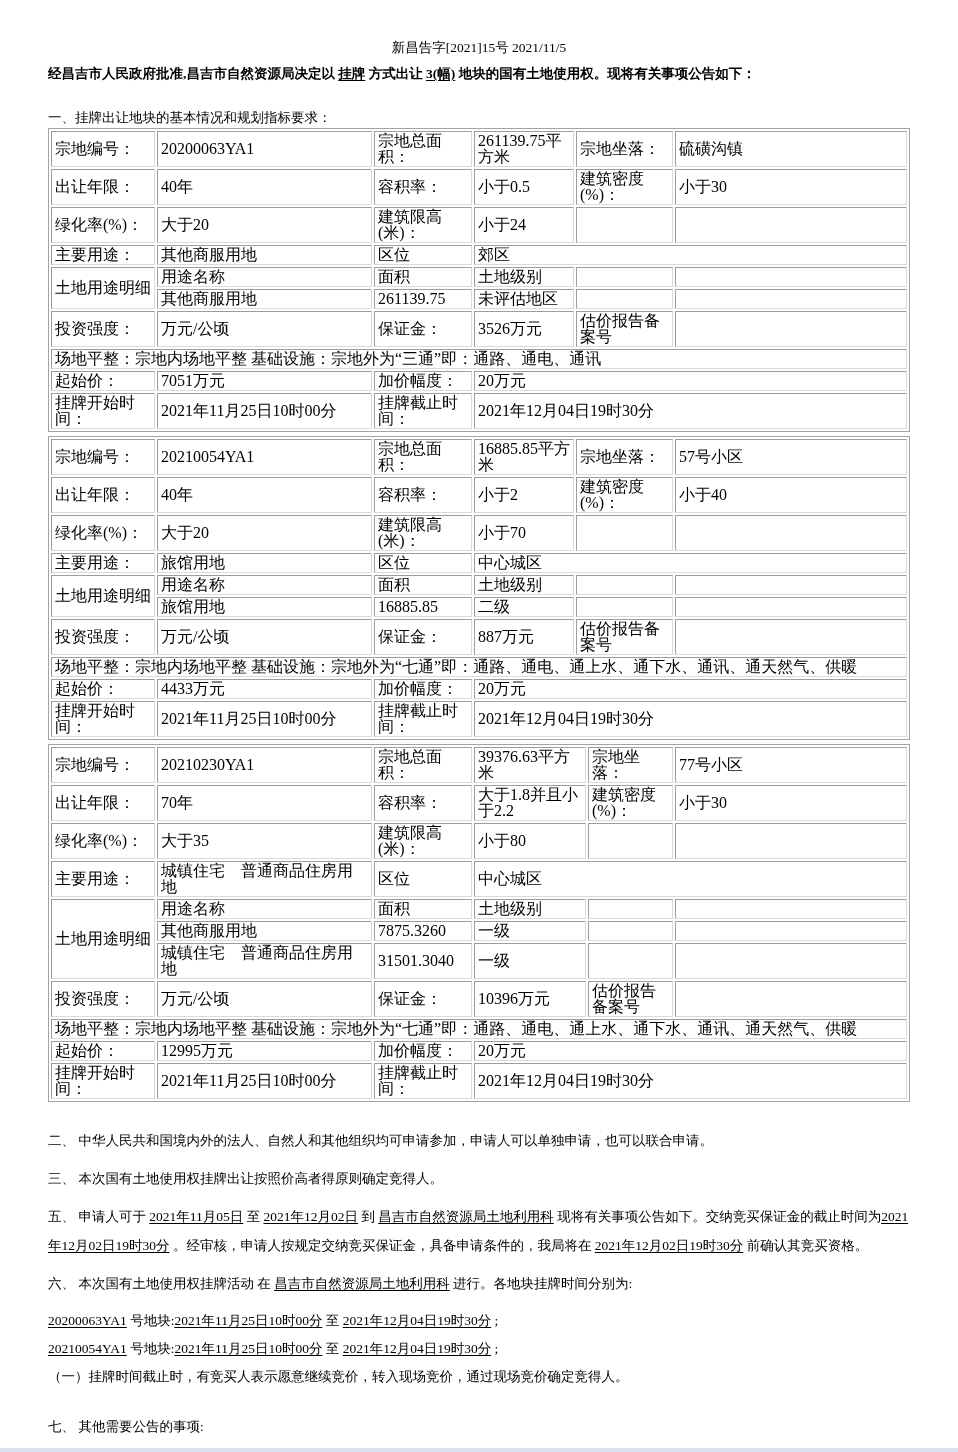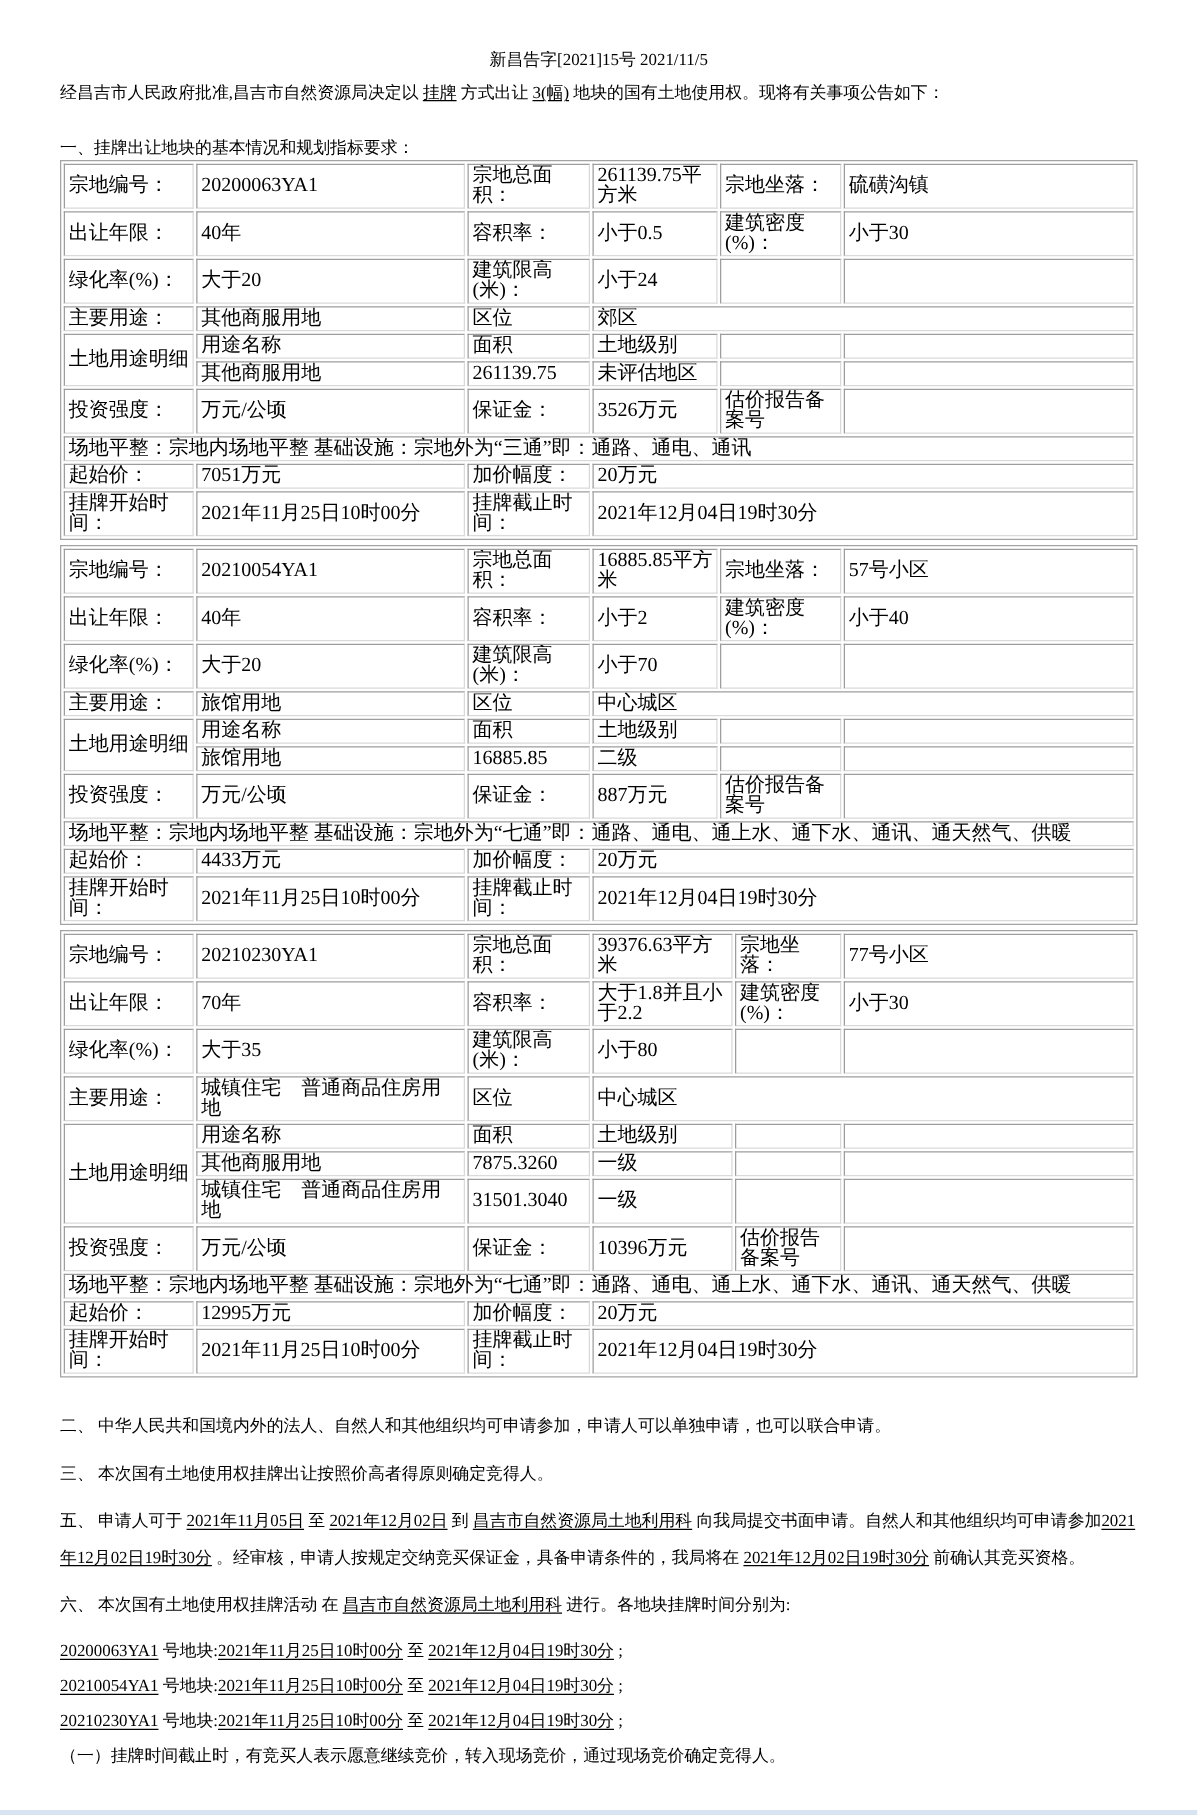--- a/index.html
+++ b/index.html
@@ -4,21 +4,21 @@
 <style>
   html,body{margin:0;padding:0;background:#fff;}
   body{
     width:958px;height:1452px;position:relative;overflow:hidden;
     font-family:"Liberation Serif","DejaVu Serif",serif;
     font-size:13.5px;color:#000;
   }
   .doc{padding:30px 48px 0 48px;}
   .title{font-weight:bold;font-size:15px;text-align:center;line-height:20px;}
   .subtitle{text-align:center;line-height:20px;margin-top:8px;}
-  .intro{line-height:20px;margin-top:6px;}
+  .intro{line-height:20px;margin-top:6px;font-weight:bold;}
   .sec{line-height:20px;margin-top:24px;margin-bottom:0;}
   table.parcel{
     width:100%;border-collapse:separate;border-spacing:2px;
     border:1px solid #a3a3a3;font-size:16px;margin:0 0 4px 0;table-layout:fixed;
   }
   table.parcel td{
     border:1px solid;border-color:#9d9d9d #dadada #dadada #9d9d9d;
     padding:1px 3px;height:15px;line-height:16px;vertical-align:middle;
     overflow:hidden;word-break:break-all;
   }
@@ -289,27 +289,26 @@
           <td>挂牌开始时间：</td>
           <td>2021年11月25日10时00分</td>
           <td>挂牌截止时间：</td>
           <td colspan="3">2021年12月04日19时30分</td>
         </tr>
       </tbody>
   </table>
 
   <div class="para p2">二、 中华人民共和国境内外的法人、自然人和其他组织均可申请参加，申请人可以单独申请，也可以联合申请。</div>
   <div class="para">三、 本次国有土地使用权挂牌出让按照价高者得原则确定竞得人。</div>
-  <div class="para"><span>五、 申请人可于 </span><span class="u">2021年11月05日</span><span> 至 </span><span class="u">2021年12月02日</span><span> 到 </span><span class="u">昌吉市自然资源局土地利用科</span><span> 向我局提交书面申请。自然人和其他组织均可申请参加</span><span class="u">2021年12月02日19时30分</span><span> 。经审核，申请人按规定交纳竞买保证金，具备申请条件的，我局将在 </span><span class="u">2021年12月02日19时30分</span><span> 前确认其竞买资格。</span></div>
+  <div class="para"><span>五、 申请人可于 </span><span class="u">2021年11月05日</span><span> 至 </span><span class="u">2021年12月02日</span><span> 到 </span><span class="u">昌吉市自然资源局土地利用科</span><span> 现将有关事项公告如下。交纳竞买保证金的截止时间为</span><span class="u">2021年12月02日19时30分</span><span> 。经审核，申请人按规定交纳竞买保证金，具备申请条件的，我局将在 </span><span class="u">2021年12月02日19时30分</span><span> 前确认其竞买资格。</span></div>
   <div class="para"><span>六、 本次国有土地使用权挂牌活动 在 </span><span class="u">昌吉市自然资源局土地利用科</span><span> 进行。各地块挂牌时间分别为:</span></div>
 
   <div class="sched">
     <div class="sched-item"><span class="u">20200063YA1</span><span> 号地块:</span><span class="u">2021年11月25日10时00分</span><span> 至 </span><span class="u">2021年12月04日19时30分</span><span> ;</span></div>
     <div class="sched-item"><span class="u">20210054YA1</span><span> 号地块:</span><span class="u">2021年11月25日10时00分</span><span> 至 </span><span class="u">2021年12月04日19时30分</span><span> ;</span></div>
-    <div class="sched-item"><span class="u">20210230YA1</span><span> 号地块:</span><span class="u">2021年11月25日10时00分</span><span> 至 </span><span class="u">2021年12月04日19时30分</span><span> ;</span></div>
   </div>
 
   <div class="para p71">（一）挂牌时间截止时，有竞买人表示愿意继续竞价，转入现场竞价，通过现场竞价确定竞得人。</div>
   <div class="para p7">七、 其他需要公告的事项:</div>
   <div class="para p8">八、 联系方式与银行帐户</div>
 
 </div>
 
 <div class="bottom-bar" style="background: rgb(216, 228, 242);"></div>
 

